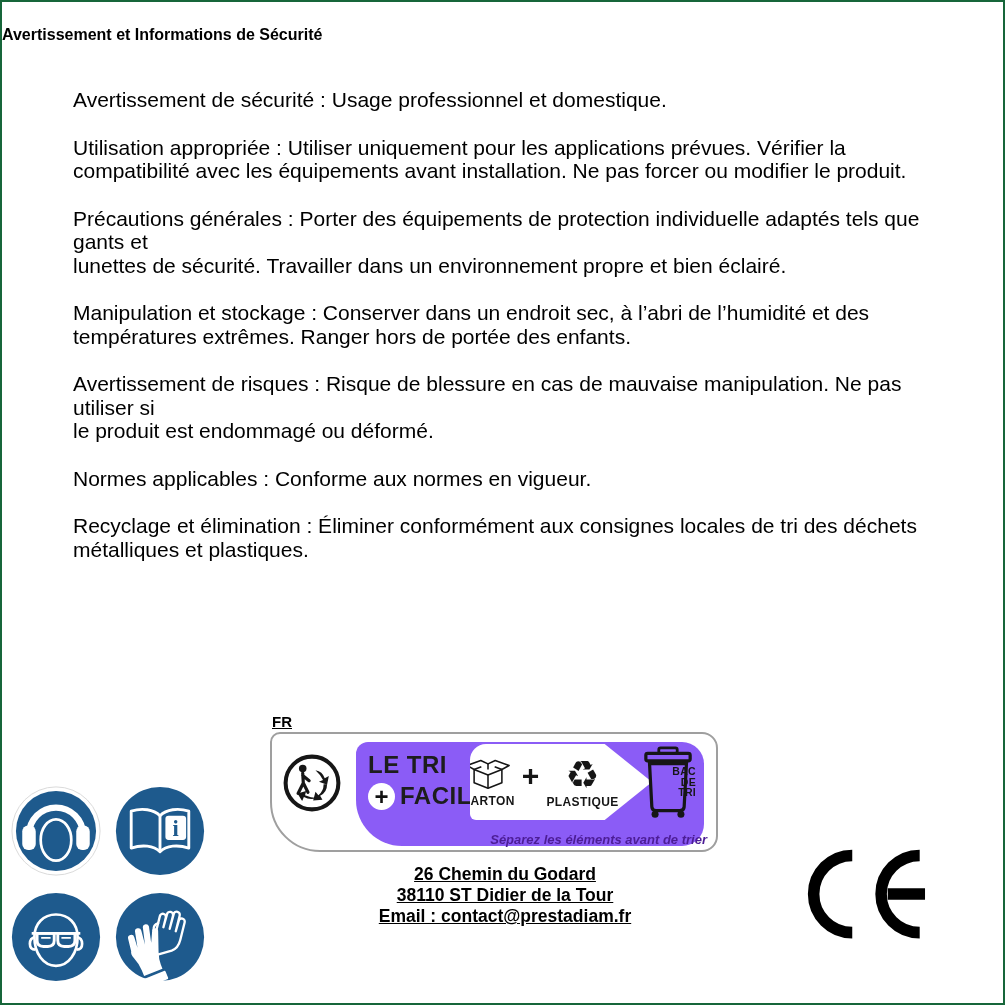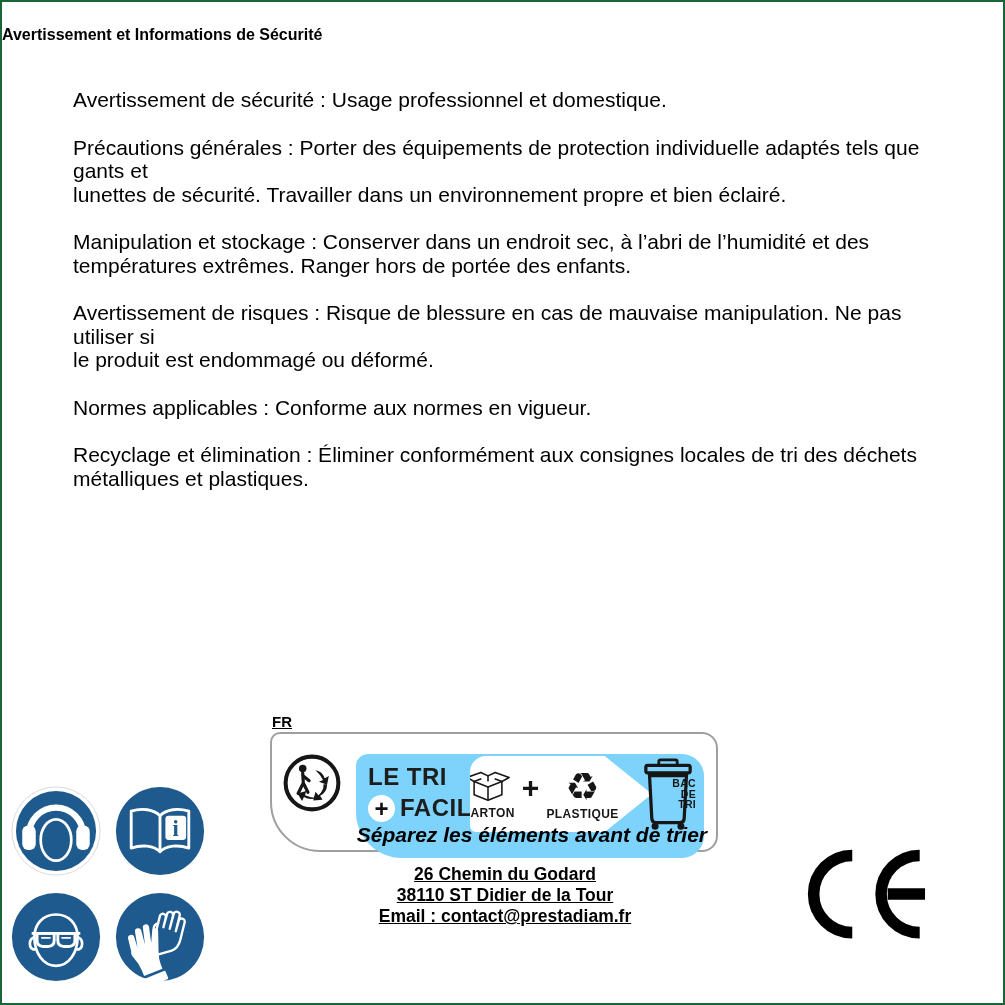--- a/index.html
+++ b/index.html
@@ -18,60 +18,62 @@
             grid-template-columns:90px 90px;grid-auto-rows:90px;column-gap:14px;row-gap:16px;}
   .ppe-grid svg{display:block;width:90px;height:90px;}
 
   
   .infotri-col{position:absolute;left:268px;top:712px;width:448px;text-decoration:underline;}
   .fr-tag{font-size:15px;font-weight:bold;line-height:16px;margin-left:2px;}
   .infotri-box{position:relative;margin-top:2px;height:120px;background:#fff;
                border:2px solid #9f9f9f;box-sizing:border-box;
                border-radius:10px 16px 16px 50px;}
   .triman{position:absolute;left:11px;top:15px;width:58px;height:68px;}
-  .yellow-pill{position:absolute;left:84px;top:20px;width:348px;height:104px;
-               background:#7dd3fc;border-radius:12px 22px 22px 46px;}
+  .yellow-pill{position:absolute;left:84px;top:8px;width:348px;height:104px;
+               background:#8b5cf6;border-radius:12px 22px 22px 46px;}
   .headline{position:absolute;left:12px;top:10px;width:120px;color:#1d1d1d;}
   .headline .l1{font-size:24px;font-weight:800;letter-spacing:.5px;line-height:26px;}
   .headline .l2{display:flex;align-items:center;gap:5px;margin-top:4px;}
   .plus-circle{width:27px;height:27px;border-radius:50%;background:#fff;color:#111;
                font-size:24px;font-weight:800;line-height:27px;text-align:center;flex:0 0 auto;}
   .headline .word{font-size:24px;font-weight:800;letter-spacing:.5px;}
   .white-band{position:absolute;left:114px;top:2px;width:182px;height:76px;background:#fff;
               clip-path:polygon(0 0,74% 0,100% 50%,74% 100%,0 100%);
               border-radius:16px 0 0 6px;
               display:flex;align-items:center;justify-content:center;gap:7px;
               padding-right:42px;box-sizing:border-box;}
   .material{display:flex;flex-direction:column;align-items:center;gap:1px;}
   .material .mat-label{font-size:12px;font-weight:bold;letter-spacing:.4px;color:#161616;}
   .mat-plus{font-size:30px;font-weight:800;color:#161616;line-height:30px;margin-top:-12px;}
   .recycle-glyph{font-size:38px;line-height:38px;color:#161616;
                  font-family:"DejaVu Sans",sans-serif;}
   .bin-block{position:absolute;right:8px;top:4px;width:56px;height:72px;}
   .bin-block svg{position:absolute;inset:0;width:56px;height:72px;}
   .bin-text{position:absolute;left:0;top:20px;width:100%;text-align:right;
             font-size:10.5px;line-height:10.5px;font-weight:800;color:#161616;letter-spacing:.3px;}
-  .tagline{position:absolute;right:9px;bottom:3px;font-size:21px;font-weight:bold;
-           font-style:italic;color:#000000;}
+  .tagline{position:absolute;right:9px;bottom:3px;font-size:13px;font-weight:bold;
+           font-style:italic;color:#4c1d95;}
 
   .address{margin-top:12px;width:448px;text-align:center;font-weight:bold;
            font-size:17.5px;line-height:21.2px;transform:translateX(11px);}
 
   .ce-mark{position:absolute;left:797px;top:841px;width:142px;height:102px;}
   .ce-mark svg{display:block;width:142px;height:102px;}
 </style>
 </head>
 <body>
 
 <div class="sheet">
 
   <div class="title">Avertissement et Informations de Sécurité</div>
 
   <div class="content">
     <p>Avertissement de sécurité : Usage professionnel et domestique.</p>
+    <p>Utilisation appropriée : Utiliser uniquement pour les applications prévues. Vérifier la
+compatibilité avec les équipements avant installation. Ne pas forcer ou modifier le produit.</p>
     <p>Précautions générales : Porter des équipements de protection individuelle adaptés tels que gants et
 lunettes de sécurité. Travailler dans un environnement propre et bien éclairé.</p>
     <p>Manipulation et stockage : Conserver dans un endroit sec, à l’abri de l’humidité et des
 températures extrêmes. Ranger hors de portée des enfants.</p>
     <p>Avertissement de risques : Risque de blessure en cas de mauvaise manipulation. Ne pas utiliser si
 le produit est endommagé ou déformé.</p>
     <p>Normes applicables : Conforme aux normes en vigueur.</p>
     <p>Recyclage et élimination : Éliminer conformément aux consignes locales de tri des déchets
 métalliques et plastiques.</p>
   </div>

